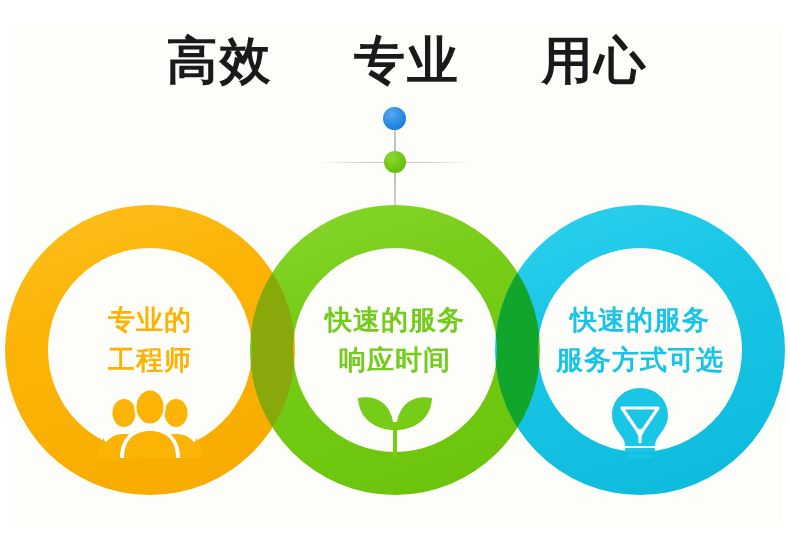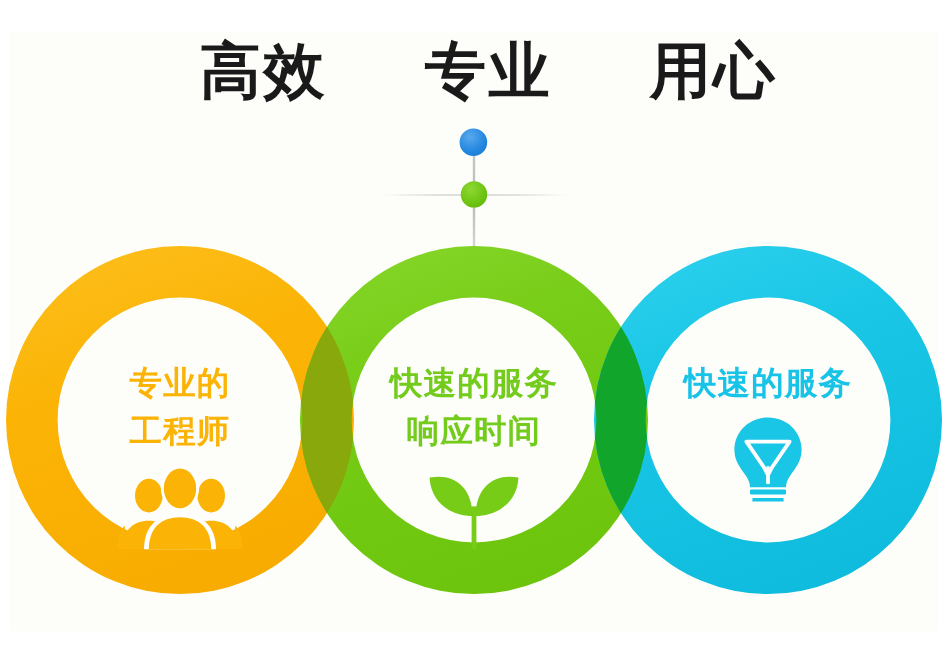--- a/index.html
+++ b/index.html
@@ -275,20 +275,21 @@
         <path d="M53,44 C70,44 88,34 89,12 C68,8 54,20 53,44 Z" fill="#76cc16"></path>
 
         <rect x="50" y="36" width="4" height="36" fill="#76cc16"></rect>
       </svg>
     </div>
   </div>
 
   <div class="circle-content" id="content-right">
     <div class="c-text">
       <span>快速的服务</span>
+      <span class="l2">服务方式可选</span>
     </div>
     <div class="icon-wrap">
       <svg width="104" height="72" viewBox="0 0 104 72">
 
         <path d="M52,2 C36,2 24,14 24,29 C24,39 30,45 34,51 C36,54 37,57 37,60 L67,60 C67,57 68,54 70,51 C74,45 80,39 80,29 C80,14 68,2 52,2 Z" fill="#19c6e6"></path>
 
         <rect x="37" y="62" width="30" height="4" rx="1" fill="#19c6e6"></rect>
         <rect x="39" y="69" width="26" height="4" rx="1" fill="#19c6e6"></rect>
 
         <path d="M34,22 L70,22 L55,44 L52,50 L49,44 Z" fill="none" stroke="#ffffff" stroke-width="3.2" stroke-linejoin="round"></path>

